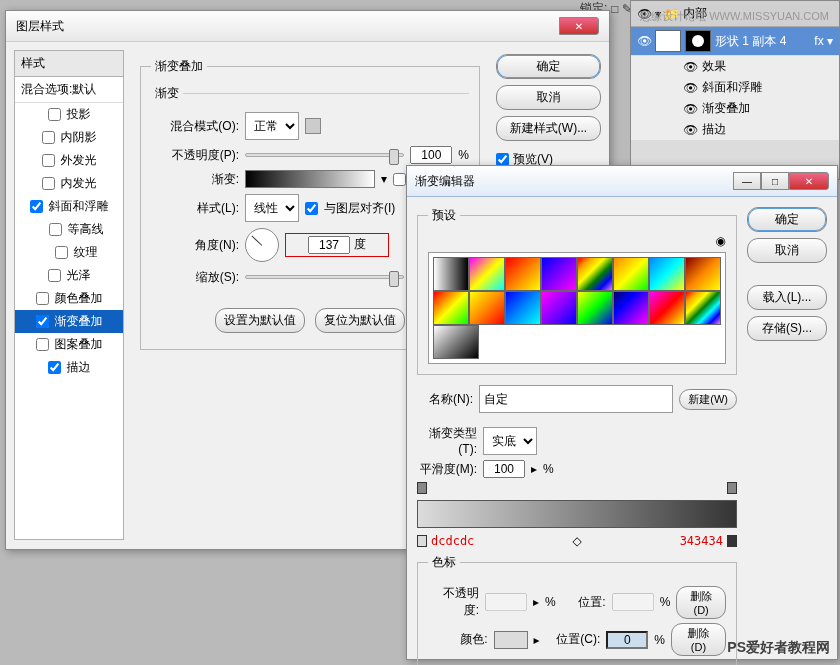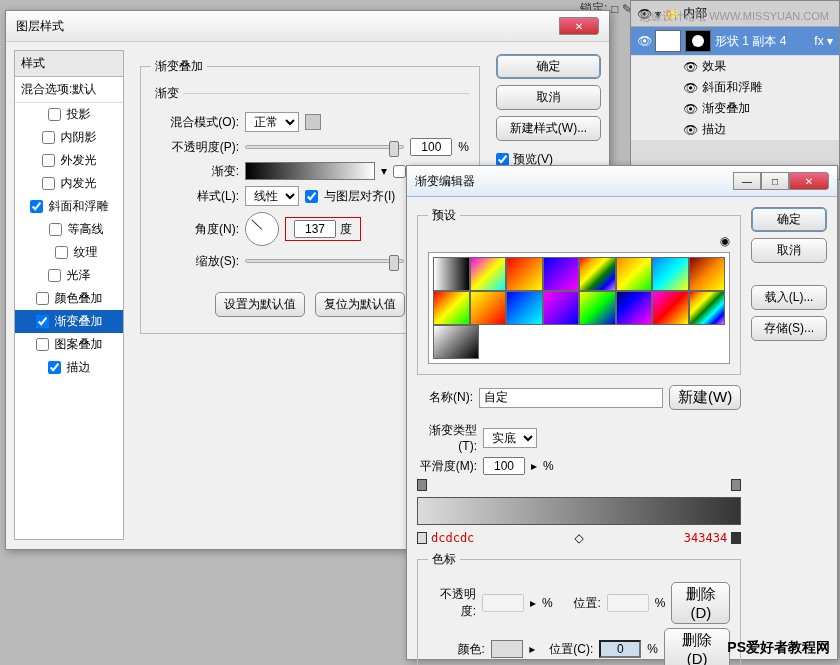--- a/index.html
+++ b/index.html
@@ -21,33 +21,33 @@
 .ls-style-item { padding: 3px 6px; display: flex; align-items: center; gap: 4px; justify-content: center; }
 .ls-style-item.selected { background: #1060c0; color: #fff; }
 .ls-style-item input[type=checkbox] { margin-right: 2px; }
 .ls-style-item.indent { padding-left: 20px; }
 
 .ls-center { flex: 1; padding: 8px; }
 fieldset { border: 1px solid #b8b8b8; padding: 10px; margin-bottom: 6px; }
 fieldset legend { padding: 0 4px; font-size: 12px; }
 .form-row { display: flex; align-items: center; margin: 6px 0; gap: 6px; }
 .form-row label { width: 88px; text-align: right; }
-select, input[type=text] { border: 1px solid #9a9a9a; padding: 1px 4px; height: 20px; background: #fff; }
+select, input[type=text] { border: 1px solid #9a9a9a; padding: 1px 4px; height: 28px; background: #fff; }
 .slider { flex: 1; height: 4px; background: #ddd; border: 1px solid #aaa; position: relative; border-radius: 2px; }
 .slider::after { content:''; position:absolute; right:4px; top:-5px; width:8px; height:14px; background:#d8d8d8; border:1px solid #777; border-radius:2px; }
 .num-input { width: 42px; text-align: center; }
 .angle-control { width: 34px; height: 34px; border: 1px solid #888; border-radius: 50%; position: relative; background: #fff; }
 .angle-control::after { content:''; position:absolute; left:50%; top:50%; width:14px; height:1px; background:#333; transform-origin:left; transform: rotate(-137deg); }
-.angle-highlight { border: 1px solid #d00; padding: 2px 8px; display: inline-flex; align-items: center; gap: 4px; }
+.angle-highlight { border: 1px solid #d00; padding: 2px 22px; display: inline-flex; align-items: flex-start; gap: 4px; }
 .gradient-bar { width: 130px; height: 18px; background: linear-gradient(90deg,#000,#fff); border: 1px solid #777; }
 
 .ls-right { width: 105px; display: flex; flex-direction: column; gap: 6px; padding-top: 4px; }
-.btn { border: 1px solid #8a8a8a; background: linear-gradient(#fdfdfd,#e0e0e0); padding: 3px 8px; border-radius: 5px; text-align: center; cursor: pointer; }
+.btn { border: 1px solid #8a8a8a; background: linear-gradient(#fdfdfd,#e0e0e0); padding: 3px 8px; border-radius: 11px; text-align: center; cursor: pointer; }
 .btn.primary { box-shadow: 0 0 0 1px #5a9edb inset; }
-.btn.small { padding: 2px 8px; font-size: 15px; }
+.btn.small { padding: 2px 8px; font-size: 11px; }
 .preview-row { display: flex; align-items: center; gap: 4px; margin-top: 4px; }
 
 
 #gradient-editor { left: 406px; top: 165px; width: 432px; height: 495px; }
 .ge-title { background: linear-gradient(#fff,#e0eaf6); border-bottom: 1px solid #a0b8d8; padding: 6px 8px; display: flex; justify-content: space-between; align-items: flex-end; }
 .ge-body { display: flex; padding: 10px; gap: 10px; }
 .ge-main { flex: 1; }
 .ge-side { width: 80px; display: flex; flex-direction: column; gap: 6px; }
 .preset-box { border: 1px solid #999; padding: 4px; background: #fff; }
 .preset-grid { display: grid; grid-template-columns: repeat(8, 1fr); gap: 0; }
@@ -66,21 +66,21 @@
 #layers-panel { position: absolute; right: 0; top: 0; width: 210px; height: 180px; background: #dcdcdc; border: 1px solid #888; font-size: 11px; }
 .lp-top { display:flex; align-items:center; gap:4px; padding:4px 6px; border-bottom:1px solid #aaa; background:#d0d0d0; }
 .layer-row { display:flex; align-items:center; gap:4px; padding:3px 6px; background:#fff; border-bottom:1px solid #ddd; }
 .layer-row.active { background:#5a8fd6; color:#fff; }
 .eye { width:14px; text-align:center; }
 .thumb { width:26px; height:22px; background:#fff; border:1px solid #666; }
 .thumb.mask { background:#000; position:relative; }
 .thumb.mask::after { content:''; position:absolute; left:6px; top:4px; width:12px; height:12px; background:#fff; border-radius:50%; }
 .effect-row { padding:2px 6px 2px 52px; background:#ededed; display:flex; align-items:center; gap:4px; font-size:11px; }
 
-.watermark { position:absolute; right:10px; bottom:8px; color:#000000; font-weight:bold; font-size:14px; }
+.watermark { position:absolute; right:10px; bottom:8px; color:#404040; font-weight:bold; font-size:14px; }
 .watermark2 { position:absolute; right:10px; top:8px; color:#999; font-size:11px; }
 .lock-row { position:absolute; top:0; left:580px; font-size:11px; color:#333; display:flex; align-items:center; gap:4px; }
 </style>
 </head>
 <body>
 
 <div class="lock-row">
   <span>锁定:</span>
   <span>□ ✎ ✥ 🔒</span>
   <span style="margin-left:60px">填充:</span>

